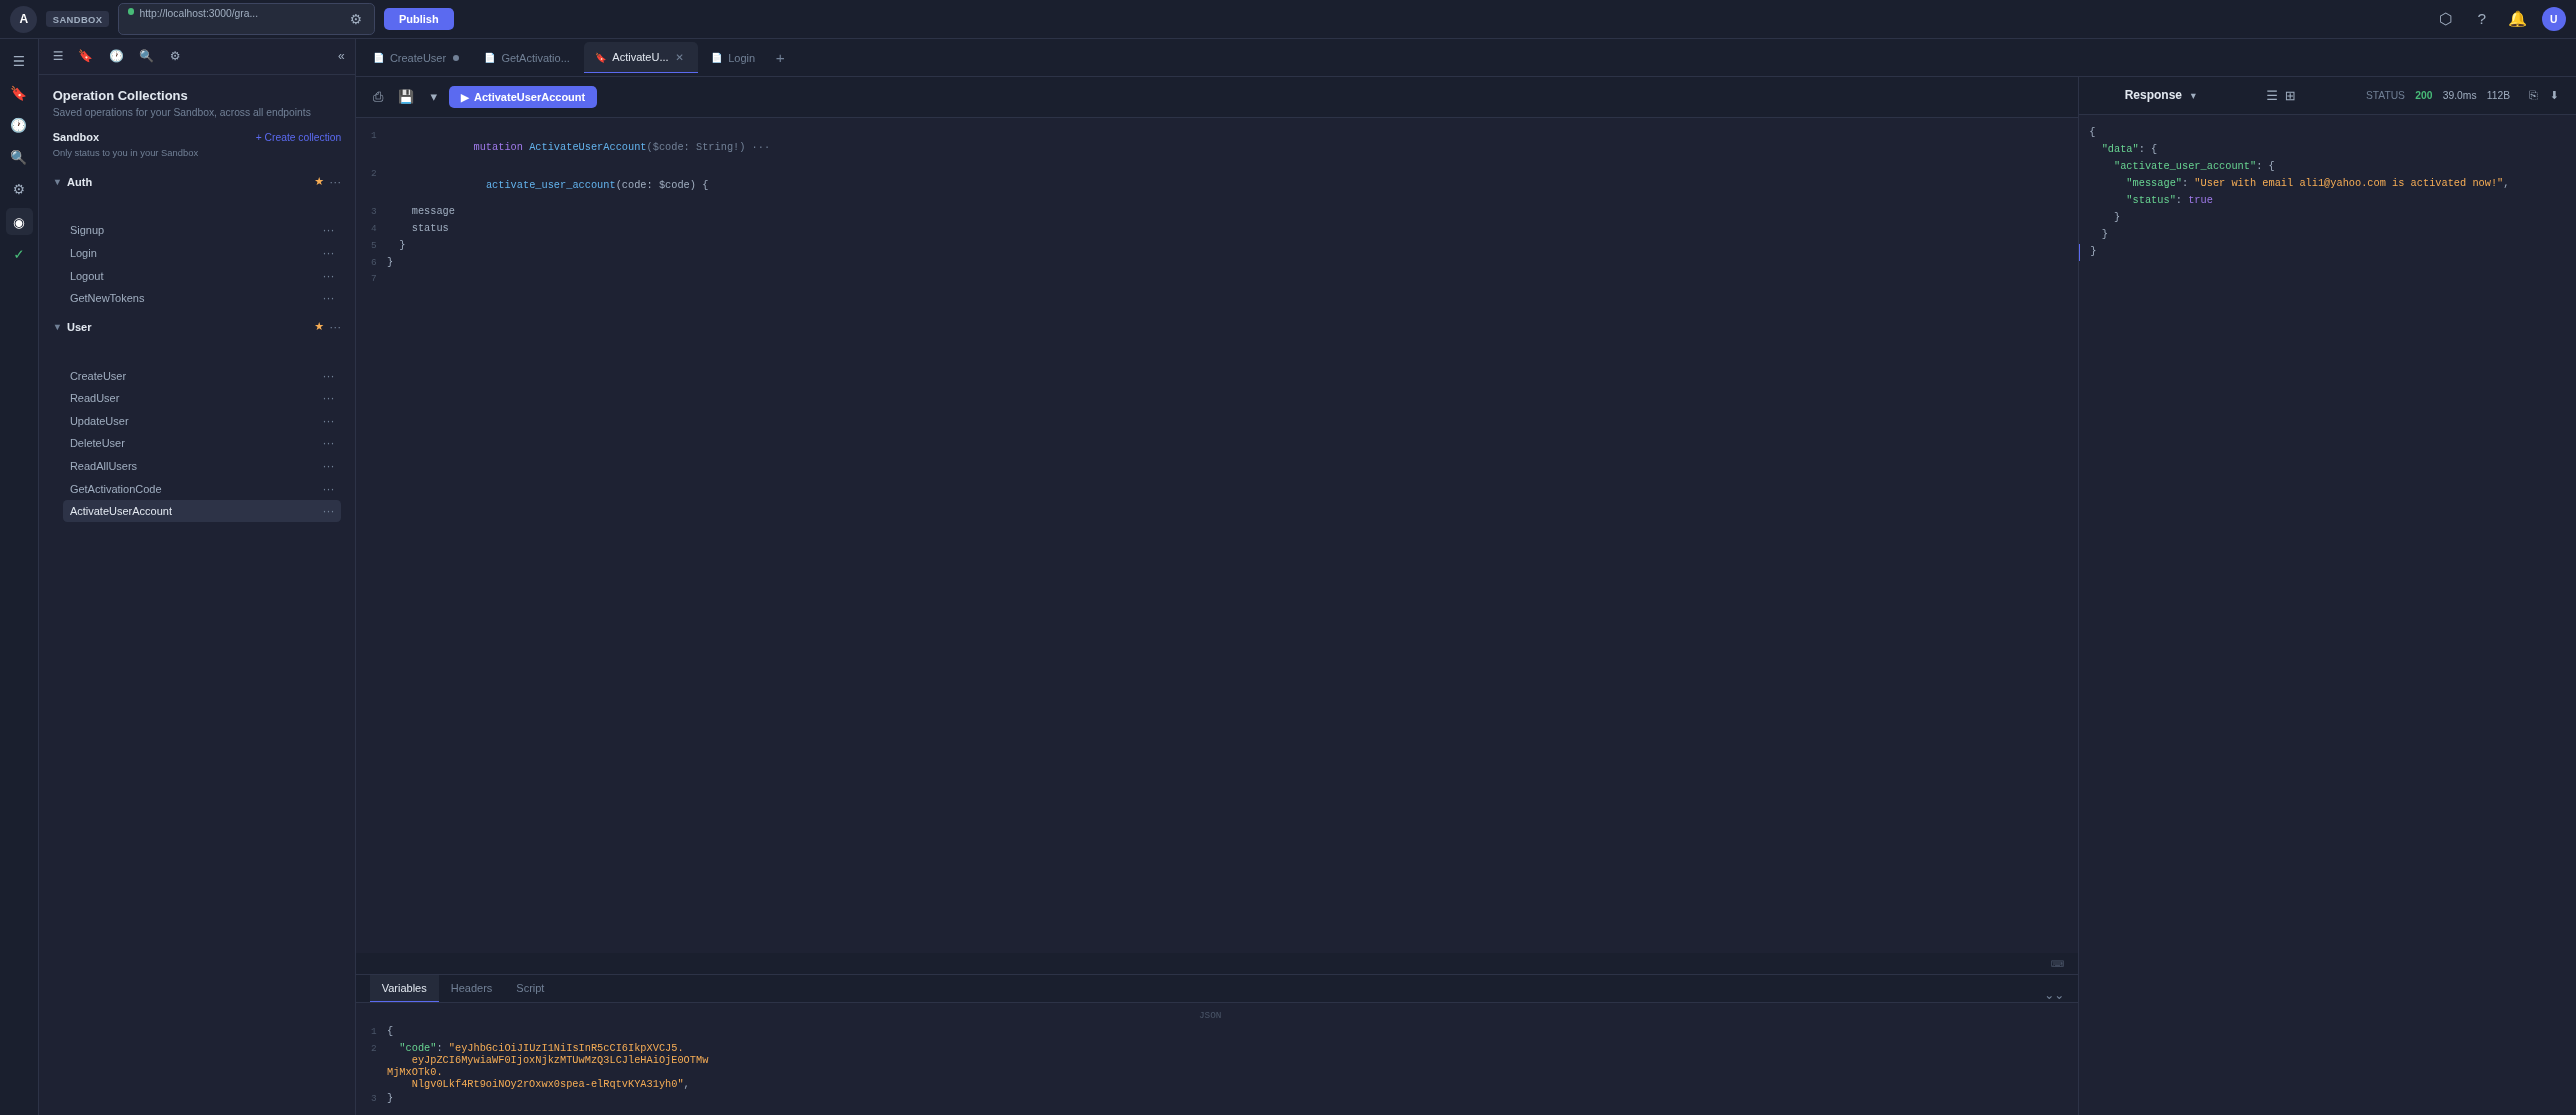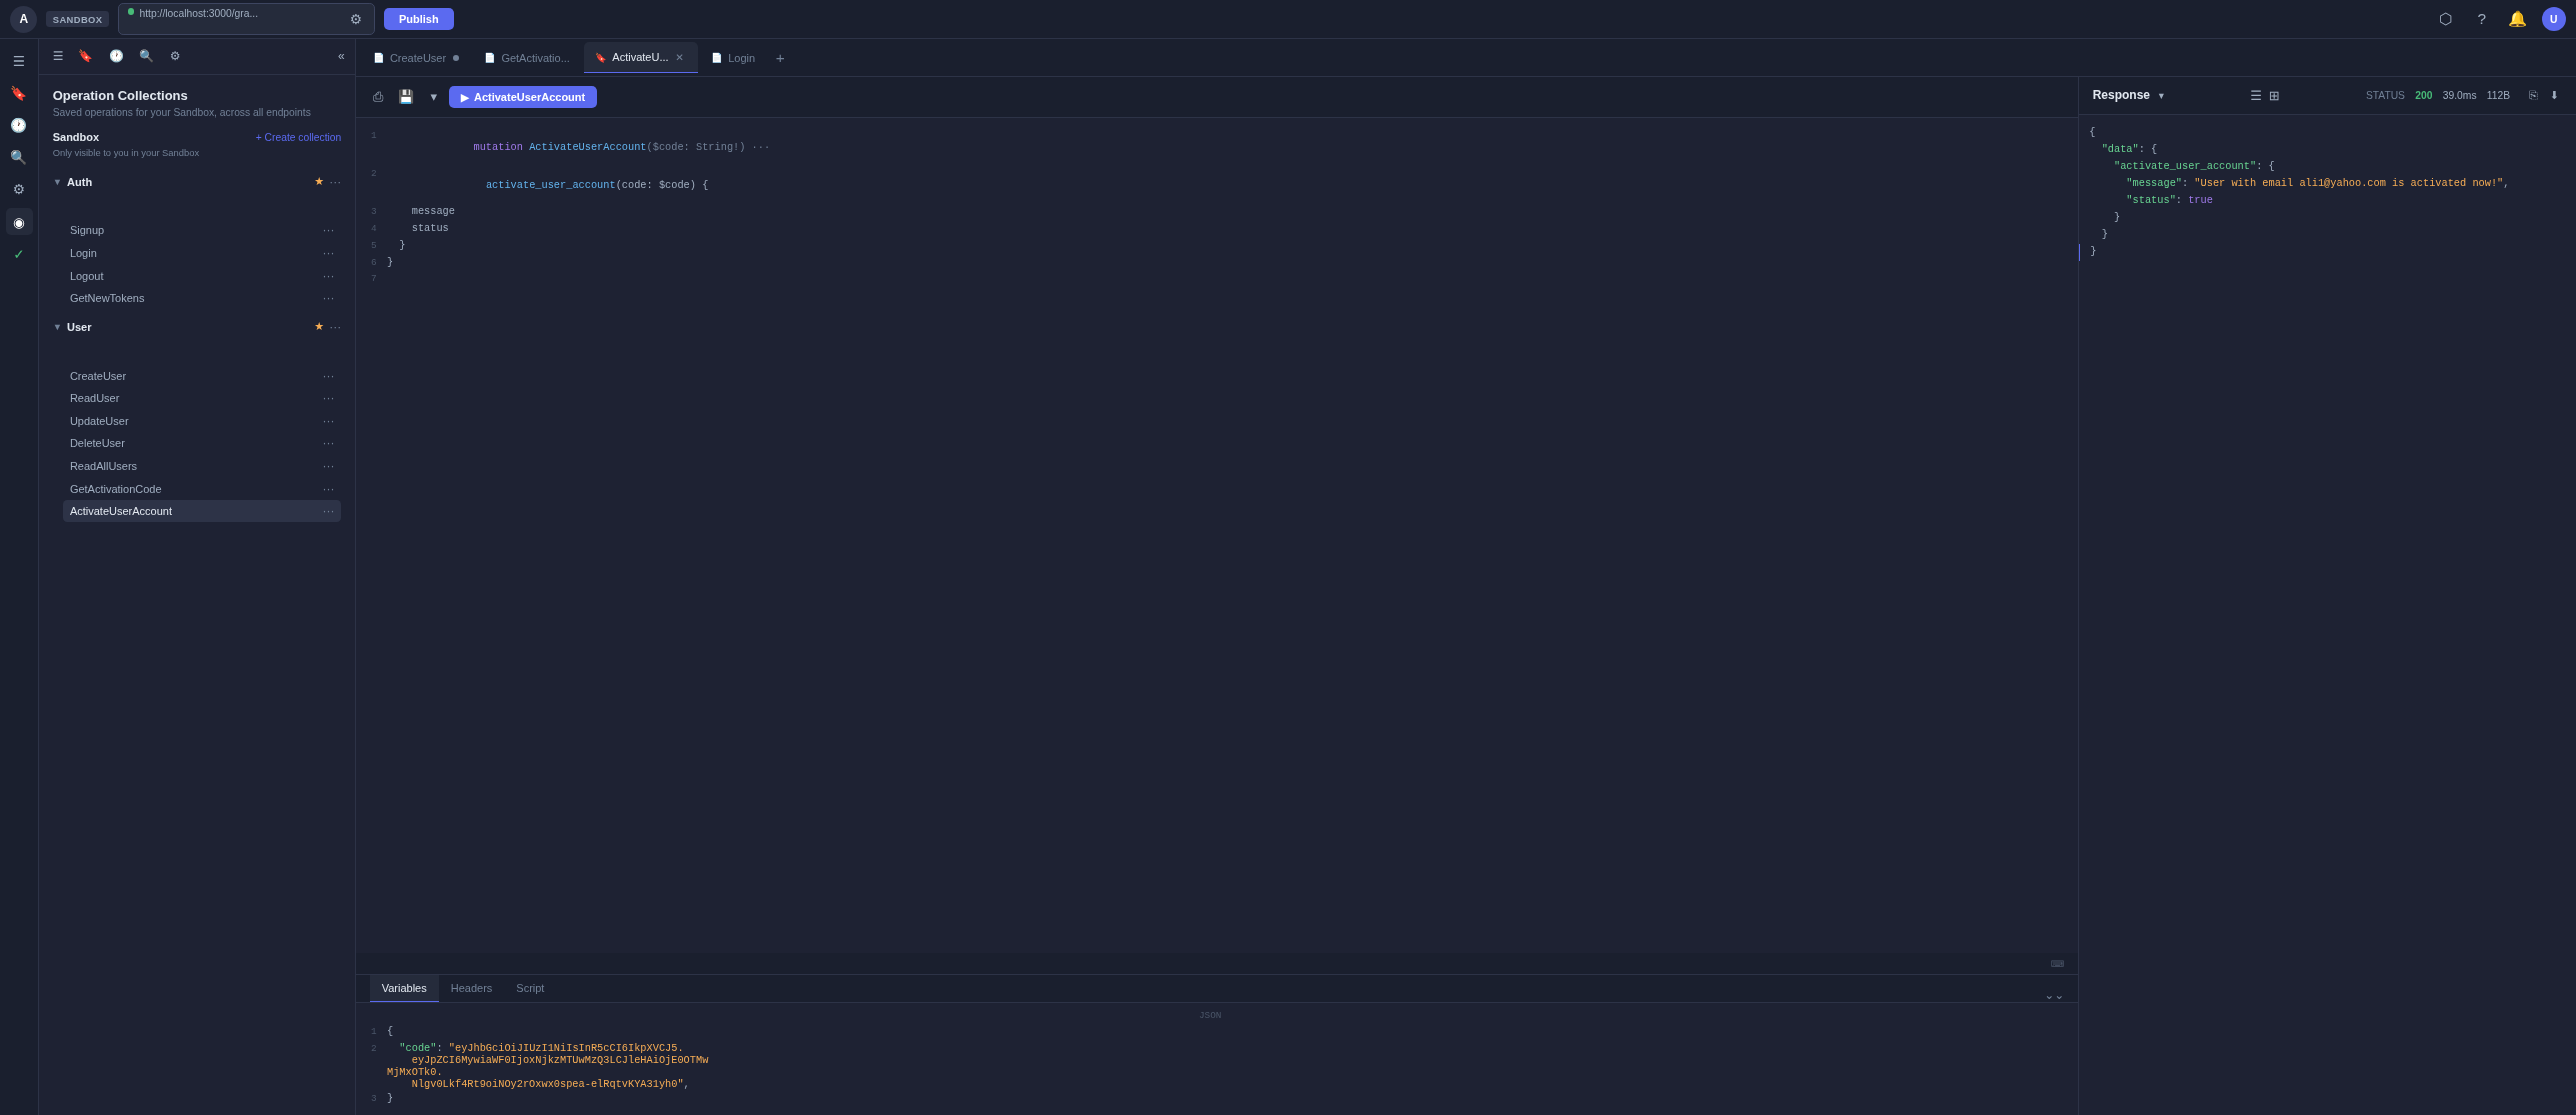--- a/index.html
+++ b/index.html
@@ -90,21 +90,21 @@
     .variables-tabs { display: flex; align-items: flex-end; padding: 0 13.7px; border-bottom: 0.9px solid #2d3347; gap: 0; }
     .var-tab { padding: 6.9px 12px; font-size: 11px; color: #718096; cursor: pointer; border-bottom: 1.7px solid transparent; }
     .var-tab.active { color: #e2e8f0; border-bottom: 1.7px solid #5b6af0; background: #252b3b; }
     .expand-btn { margin-left: auto; color: #718096; cursor: pointer; font-size: 12px; }
     .variables-code { background: #1e2233; padding: 6.9px 0; font-family: 'Courier New', Courier, monospace; font-size: 10.3px; }
     .json-label { text-align: center; padding-right: 13.7px; color: #4a5568; font-size: 9.4px; padding-bottom: 3.4px; }
 
     
     .response-panel { width: 497px; flex-shrink: 0; display: flex; flex-direction: column; background: #1a1f2e; }
     .response-header { display: flex; align-items: center; padding: 8.6px 13.7px; border-bottom: 0.9px solid #2d3347; gap: 8.6px; }
-    .response-title { font-size: 12px; font-weight: 600; color: #e2e8f0; }
+    .response-title { font-size: 12px; font-weight: 600; color: #e2e8f0; margin-left: 32px; }
     .response-chevron { color: #a0aec0; font-size: 10.3px; cursor: pointer; }
     .response-toolbar { display: flex; gap: 6.9px; margin-left: auto; }
     .resp-icon { color: #a0aec0; font-size: 13px; cursor: pointer; }
     .status-bar { display: flex; align-items: center; gap: 10.3px; font-size: 10.3px; }
     .status-label { color: #718096; }
     .status-code { color: #48bb78; font-weight: 600; }
     .status-time { color: #a0aec0; }
     .status-size { color: #a0aec0; }
 
     .response-code { flex: 1; background: #1e2233; padding: 10.3px 0; overflow-y: auto; font-family: 'Courier New', Courier, monospace; font-size: 10.3px; }
@@ -161,21 +161,21 @@
     </div>
     <div class="left-panel-content">
       <div class="section-title">Operation Collections</div>
       <div class="section-subtitle">Saved operations for your Sandbox, across all endpoints</div>
 
       <div class="sandbox-section">
         <div class="sandbox-header">
           <span class="sandbox-label">Sandbox</span>
           <span class="create-collection-link">+ Create collection</span>
         </div>
-        <div class="sandbox-only">Only visible to you in your Sandbox</div>
+        <div class="sandbox-only">Only status to you in your Sandbox</div>
       </div>
 
       <div class="collection-group">
         <div class="collection-header">
           <span class="chevron-icon">▼</span>
           <span class="collection-name">Auth</span>
           <span class="collection-star">★</span>
           <span class="collection-more">···</span>
         </div>
         <div class="collection-items">

